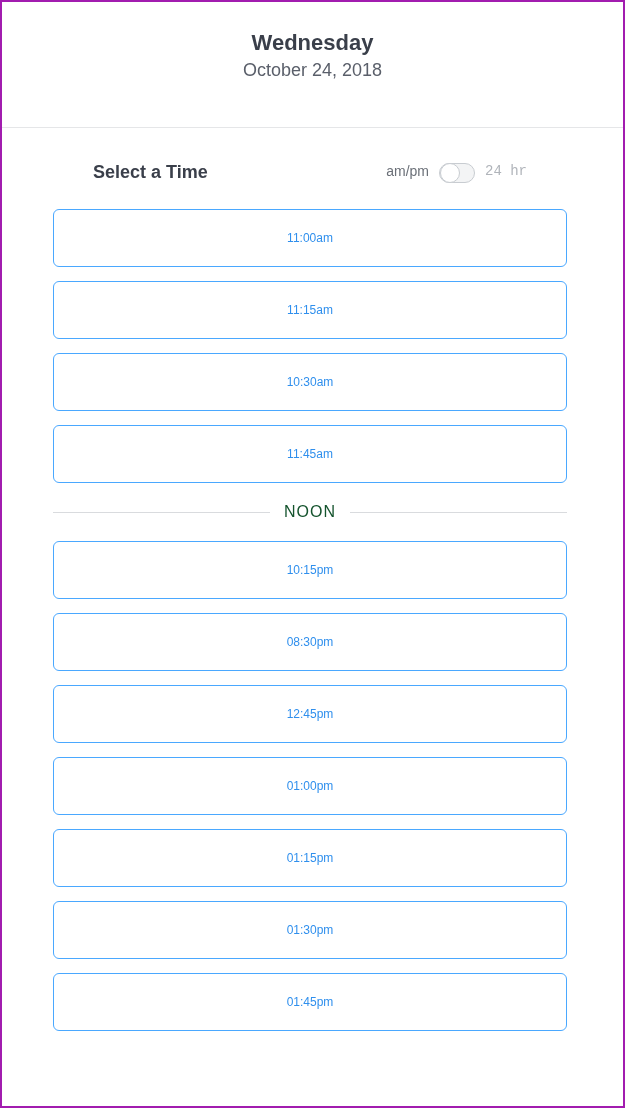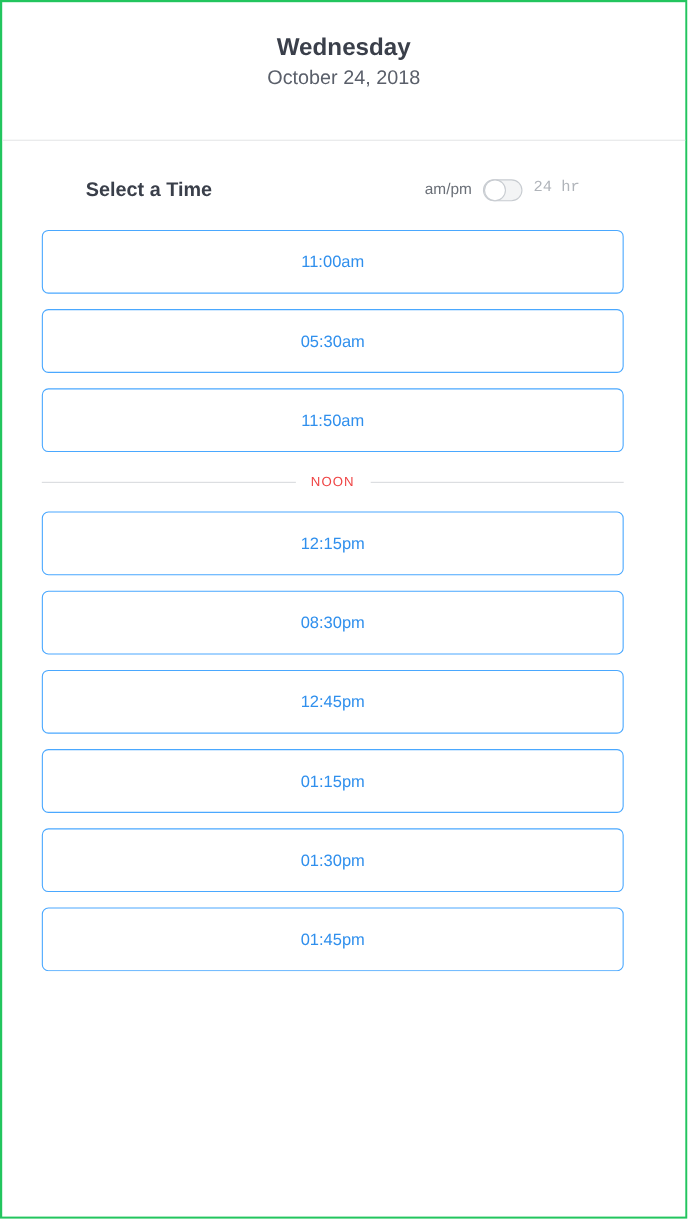--- a/index.html
+++ b/index.html
@@ -10,21 +10,21 @@
     body {
       font-family: -apple-system, BlinkMacSystemFont, "Segoe UI", Helvetica, Arial, sans-serif;
       background: #fff;
       width: 625px;
       height: 1108px;
       overflow: hidden;
     }
     .frame {
       width: 625px;
       height: 1108px;
-      border: 2px solid #22c55e;
+      border: 2px solid #a21caf;
       background: #fff;
       display: flex;
       flex-direction: column;
     }
     .header {
       text-align: center;
       padding: 28px 20px 22px 20px;
     }
     .day-name {
       font-size: 22px;
@@ -40,21 +40,21 @@
     .tz-note {
       font-size: 15px;
       color: #5a5f6a;
     }
     .divider {
       height: 1px;
       background: #e5e6e8;
       width: 100%;
     }
     .content {
-      padding: 34px 56px 0 36px;
+      padding: 34px 56px 0 51px;
       overflow: hidden;
     }
     .select-row {
       display: flex;
       align-items: center;
       justify-content: space-between;
       margin-bottom: 26px;
       padding: 0 40px 0 40px;
     }
     .select-title {
@@ -101,40 +101,40 @@
       padding: 0 0px;
     }
     .slot {
       border: 1px solid #4aa8ff;
       border-radius: 6px;
       height: 58px;
       display: flex;
       align-items: center;
       justify-content: center;
       color: #2f8fed;
-      font-size: 15px;
+      font-size: 12px;
       font-weight: 500;
       cursor: pointer;
       background: #fff;
     }
     .noon-divider {
       display: flex;
       align-items: center;
       gap: 14px;
       margin: 6px 0;
     }
     .noon-line {
       flex: 1;
       height: 1px;
       background: #d9dbde;
     }
     .noon-text {
-      font-size: 12px;
+      font-size: 16px;
       letter-spacing: 1px;
-      color: #ef4444;
+      color: #14532d;
     }
   </style>
 </head>
 <body>
 
 <div class="frame">
   <div class="header">
     <div class="day-name">Wednesday</div>
     <div class="date">October 24, 2018</div>
   </div>
@@ -145,28 +145,30 @@
       <div class="format-toggle">
         <span class="format-label">am/pm</span>
         <div class="toggle">
           <div class="toggle-knob"></div>
         </div>
         <span class="format-label inactive">24 hr</span>
       </div>
     </div>
     <div class="slots">
       <div class="slot">11:00am</div>
-      <div class="slot">05:30am</div>
-      <div class="slot">11:50am</div>
+      <div class="slot">11:15am</div>
+      <div class="slot">10:30am</div>
+      <div class="slot">11:45am</div>
       <div class="noon-divider">
         <div class="noon-line"></div>
         <span class="noon-text">NOON</span>
         <div class="noon-line"></div>
       </div>
-      <div class="slot">12:15pm</div>
+      <div class="slot">10:15pm</div>
       <div class="slot">08:30pm</div>
       <div class="slot">12:45pm</div>
+      <div class="slot">01:00pm</div>
       <div class="slot">01:15pm</div>
       <div class="slot">01:30pm</div>
       <div class="slot">01:45pm</div>
     </div>
   </div>
 </div>
 
 </body></html>

